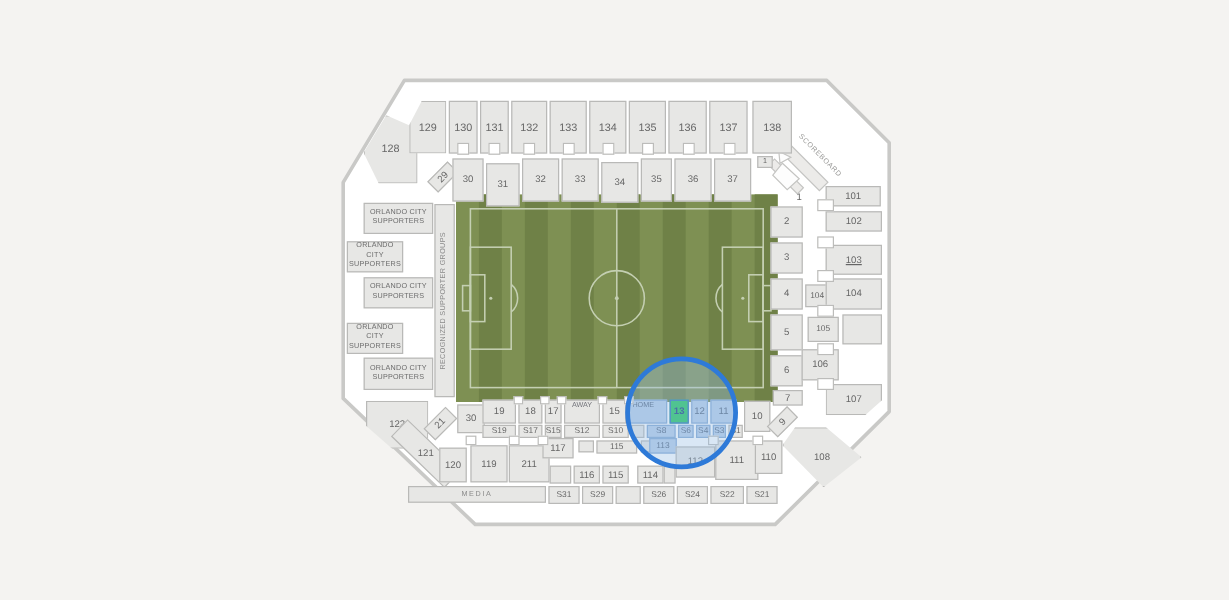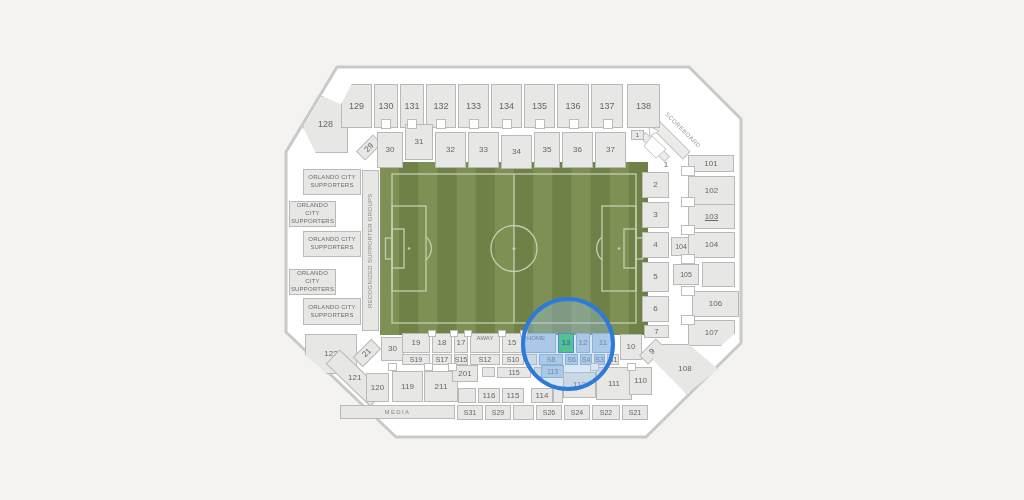--- a/index.html
+++ b/index.html
@@ -101,21 +101,21 @@
       </div>
       <div class="section" style="left: 627px; top: 84px; width: 33px; height: 44px; font-size: 9px;">
         <span>138</span>
       </div>
       <div class="section" style="left: 357px; top: 141px; width: 24px; height: 13px; transform: rotate(-45deg);">
         <span>29</span>
       </div>
       <div class="section" style="left: 377px; top: 132px; width: 26px; height: 36px;">
         <span>30</span>
       </div>
-      <div class="section" style="left: 405px; top: 124px; width: 28px; height: 36px;">
+      <div class="section" style="left: 405px; top: 136px; width: 28px; height: 36px;">
         <span>31</span>
       </div>
       <div class="section" style="left: 435px; top: 132px; width: 31px; height: 36px;">
         <span>32</span>
       </div>
       <div class="section" style="left: 468px; top: 132px; width: 31px; height: 36px;">
         <span>33</span>
       </div>
       <div class="section" style="left: 501px; top: 135px; width: 31px; height: 34px;">
         <span>34</span>
@@ -173,33 +173,33 @@
       </div>
       <div class="section" style="left: 671px; top: 237px; width: 20px; height: 19px; font-size: 7px;">
         <span>104</span>
       </div>
       <div class="section" style="left: 673px; top: 264px; width: 26px; height: 21px; font-size: 7px;">
         <span>105</span>
       </div>
       <div class="section" style="left: 688px; top: 155px; width: 46px; height: 17px;">
         <span>101</span>
       </div>
-      <div class="section" style="left: 688px; top: 176px; width: 47px; height: 29px;">
+      <div class="section" style="left: 688px; top: 176px; width: 47px; height: 17px;">
         <span>102</span>
       </div>
       <div class="section" style="left: 688px; top: 204px; width: 47px; height: 25px; text-decoration: underline;">
         <span>103</span>
       </div>
       <div class="section" style="left: 688px; top: 232px; width: 47px; height: 26px;">
         <span>104</span>
       </div>
       <div class="section" style="left: 702px; top: 262px; width: 33px; height: 25px;">
         <span></span>
       </div>
-      <div class="section" style="left: 692px; top: 291px; width: 47px; height: 26px;">
+      <div class="section" style="left: 668px; top: 291px; width: 31px; height: 26px;">
         <span>106</span>
       </div>
       <div class="section" style="left: 688px; top: 320px; width: 47px; height: 26px; clip-path: polygon(0px 0px, 100% 0px, 100% 52%, 70% 100%, 0px 100%);">
         <span>107</span>
       </div>
       <div class="section sb" style="left: 654px; top: 124px; width: 58px; height: 12px; transform: rotate(45deg);">
         <span>SCOREBOARD</span>
       </div>
       <div class="section" style="left: 305px; top: 334px; width: 52px; height: 40px; clip-path: polygon(0px 0px, 100% 0px, 100% 100%, 42% 100%, 0px 52%);">
         <span>122</span>
@@ -282,21 +282,21 @@
       <div class="section" style="left: 366px; top: 373px; width: 23px; height: 29px;">
         <span>120</span>
       </div>
       <div class="section" style="left: 392px; top: 371px; width: 31px; height: 31px;">
         <span>119</span>
       </div>
       <div class="section" style="left: 424px; top: 371px; width: 34px; height: 31px;">
         <span>211</span>
       </div>
       <div class="section" style="left: 452px; top: 365px; width: 26px; height: 17px;">
-        <span>201</span>
+        <span>117</span>
       </div>
       <div class="section" style="left: 482px; top: 367px; width: 13px; height: 10px;">
         <span></span>
       </div>
       <div class="section" style="left: 497px; top: 367px; width: 34px; height: 11px; font-size: 7px;">
         <span>115</span>
       </div>
       <div class="section" style="left: 534px; top: 367px; width: 10px; height: 10px;">
         <span></span>
       </div>
@@ -305,21 +305,21 @@
       </div>
       <div class="section" style="left: 563px; top: 372px; width: 33px; height: 26px;">
         <span>112</span>
       </div>
       <div class="section" style="left: 596px; top: 367px; width: 36px; height: 33px;">
         <span>111</span>
       </div>
       <div class="section" style="left: 629px; top: 367px; width: 23px; height: 28px;">
         <span>110</span>
       </div>
-      <div class="section" style="left: 652px; top: 344px; width: 66px; height: 50px; clip-path: polygon(16% 0px, 55% 0px, 100% 50%, 52% 100%, 0px 30%);">
+      <div class="section" style="left: 652px; top: 356px; width: 66px; height: 50px; clip-path: polygon(16% 0px, 55% 0px, 100% 50%, 52% 100%, 0px 30%);">
         <span>108</span>
       </div>
       <div class="section" style="left: 458px; top: 388px; width: 18px; height: 15px;">
         <span></span>
       </div>
       <div class="section" style="left: 478px; top: 388px; width: 22px; height: 15px;">
         <span>116</span>
       </div>
       <div class="section" style="left: 502px; top: 388px; width: 22px; height: 15px;">
         <span>115</span>

